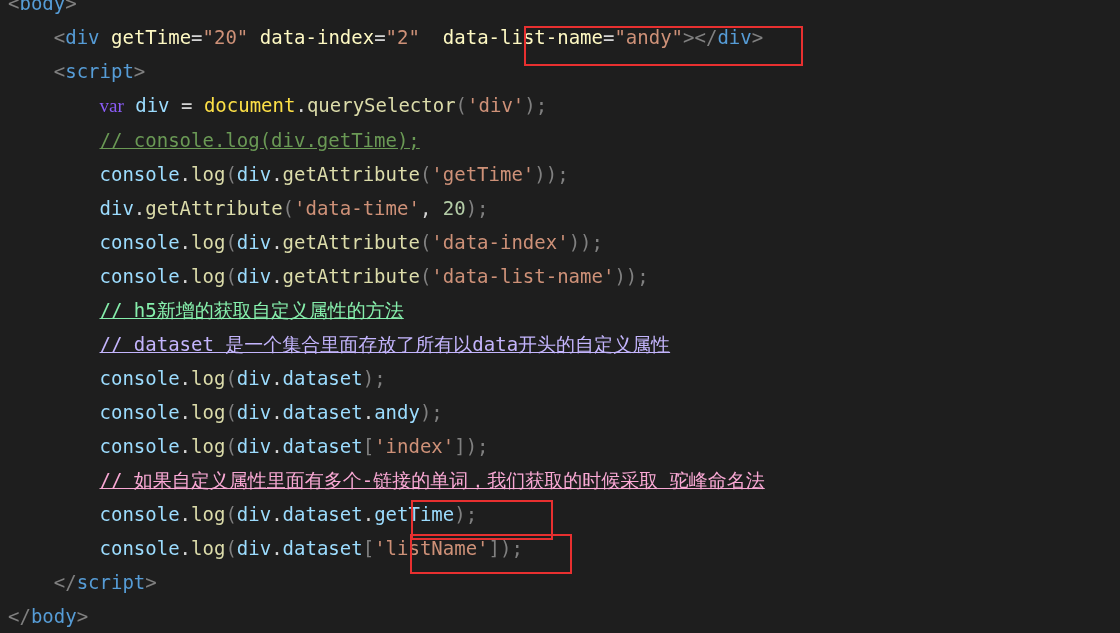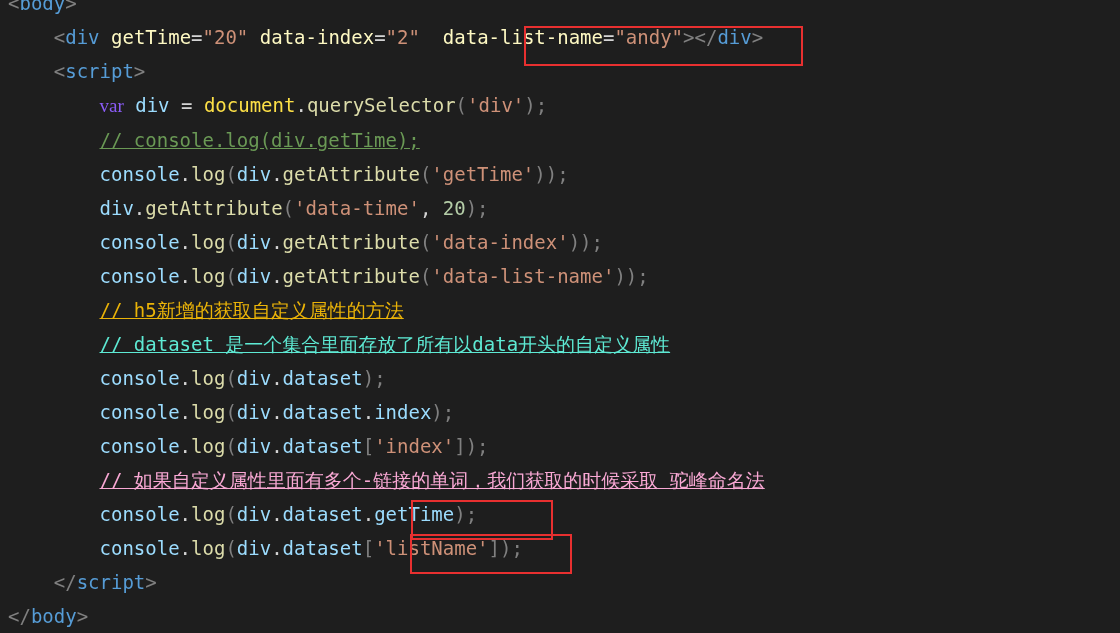--- a/index.html
+++ b/index.html
@@ -49,24 +49,24 @@
 <div class="container">
 <pre class="code-block"><span class="p">&lt;</span><span class="tg">body</span><span class="p">&gt;</span>
     <span class="p">&lt;</span><span class="tg">div</span> <span class="atn">getTime</span><span class="op">=</span><span class="st">"20"</span> <span class="atn">data-index</span><span class="op">=</span><span class="st">"2"</span>  <span class="atn">data-list-name</span><span class="op">=</span><span class="st">"andy"</span><span class="p">&gt;&lt;/</span><span class="tg">div</span><span class="p">&gt;</span>
     <span class="p">&lt;</span><span class="tg">script</span><span class="p">&gt;</span>
         <span class="kw">var</span> <span class="id">div</span> <span class="op">=</span> <span class="ob">document</span><span class="op">.</span><span class="fn">querySelector</span><span class="p">(</span><span class="st">'div'</span><span class="p">);</span>
         <span class="cm">// console.log(div.getTime);</span>
         <span class="id">console</span><span class="op">.</span><span class="fn">log</span><span class="p">(</span><span class="id">div</span><span class="op">.</span><span class="fn">getAttribute</span><span class="p">(</span><span class="st">'getTime'</span><span class="p">));</span>
         <span class="id">div</span><span class="op">.</span><span class="fn">getAttribute</span><span class="p">(</span><span class="st">'data-time'</span><span class="op">,</span> <span class="nm">20</span><span class="p">);</span>
         <span class="id">console</span><span class="op">.</span><span class="fn">log</span><span class="p">(</span><span class="id">div</span><span class="op">.</span><span class="fn">getAttribute</span><span class="p">(</span><span class="st">'data-index'</span><span class="p">));</span>
         <span class="id">console</span><span class="op">.</span><span class="fn">log</span><span class="p">(</span><span class="id">div</span><span class="op">.</span><span class="fn">getAttribute</span><span class="p">(</span><span class="st">'data-list-name'</span><span class="p">));</span>
-        <span class="cm" style="color:#eab308">// h5新增的获取自定义属性的方法</span>
-        <span class="cm" style="color:#5eead4">// dataset 是一个集合里面存放了所有以data开头的自定义属性</span>
+        <span class="cm" style="color:#86efac">// h5新增的获取自定义属性的方法</span>
+        <span class="cm" style="color:#c4b5fd">// dataset 是一个集合里面存放了所有以data开头的自定义属性</span>
         <span class="id">console</span><span class="op">.</span><span class="fn">log</span><span class="p">(</span><span class="id">div</span><span class="op">.</span><span class="id">dataset</span><span class="p">);</span>
-        <span class="id">console</span><span class="op">.</span><span class="fn">log</span><span class="p">(</span><span class="id">div</span><span class="op">.</span><span class="id">dataset</span><span class="op">.</span><span class="id">index</span><span class="p">);</span>
+        <span class="id">console</span><span class="op">.</span><span class="fn">log</span><span class="p">(</span><span class="id">div</span><span class="op">.</span><span class="id">dataset</span><span class="op">.</span><span class="id">andy</span><span class="p">);</span>
         <span class="id">console</span><span class="op">.</span><span class="fn">log</span><span class="p">(</span><span class="id">div</span><span class="op">.</span><span class="id">dataset</span><span class="p">[</span><span class="st">'index'</span><span class="p">]);</span>
         <span class="cm" style="color:#f9a8d4">// 如果自定义属性里面有多个-链接的单词，我们获取的时候采取 驼峰命名法</span>
         <span class="id">console</span><span class="op">.</span><span class="fn">log</span><span class="p">(</span><span class="id">div</span><span class="op">.</span><span class="id">dataset</span><span class="op">.</span><span class="id">getTime</span><span class="p">);</span>
         <span class="id">console</span><span class="op">.</span><span class="fn">log</span><span class="p">(</span><span class="id">div</span><span class="op">.</span><span class="id">dataset</span><span class="p">[</span><span class="st">'listName'</span><span class="p">]);</span>
     <span class="p">&lt;/</span><span class="tg">script</span><span class="p">&gt;</span>
 <span class="p">&lt;/</span><span class="tg">body</span><span class="p">&gt;</span></pre>
 
   <div id="hl-layer">
       <div class="hl-box" style="top: 26px; left: 524px; width: 275px; height: 36px;"></div>
       <div class="hl-box" style="top: 500px; left: 411px; width: 138px; height: 36px;"></div>

